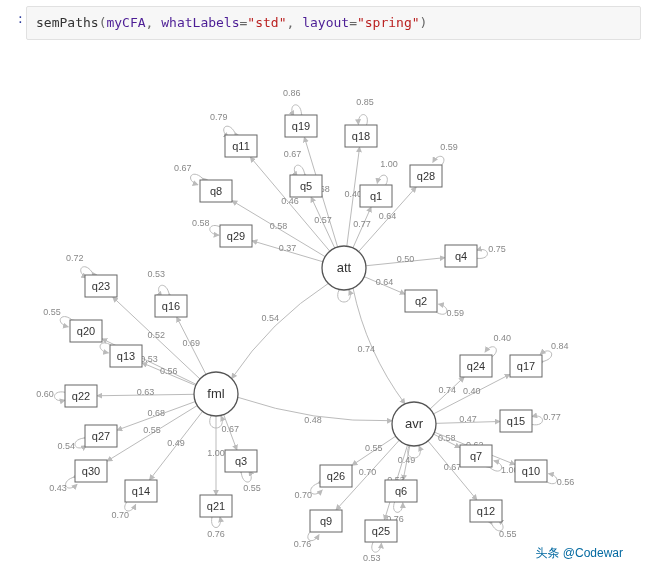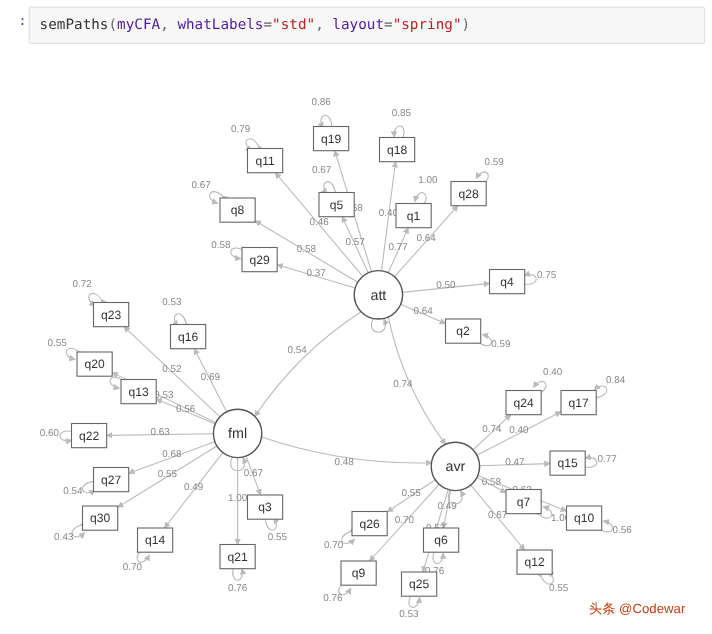--- a/index.html
+++ b/index.html
@@ -78,21 +78,21 @@
     font-size: 13px;
     fill: #333;
     text-anchor: middle;
     dominant-baseline: middle;
   }
   .watermark {
     position: absolute;
     right: 8px;
     bottom: 4px;
     font-size: 12px;
-    color: #c2410c;
+    color: #0369a1;
   }
 </style>
 </head>
 <body>
 
 <div class="line">
   <div class="prompt">:</div>
   <div class="codecell"><span class="tok-fn">semPaths</span><span class="tok-op">(</span><span class="tok-id">myCFA</span><span class="tok-op">, </span><span class="tok-id">whatLabels</span><span class="tok-op">=</span><span class="tok-str">"std"</span><span class="tok-op">, </span><span class="tok-id">layout</span><span class="tok-op">=</span><span class="tok-str">"spring"</span><span class="tok-op">)</span></div>
 </div>
 

